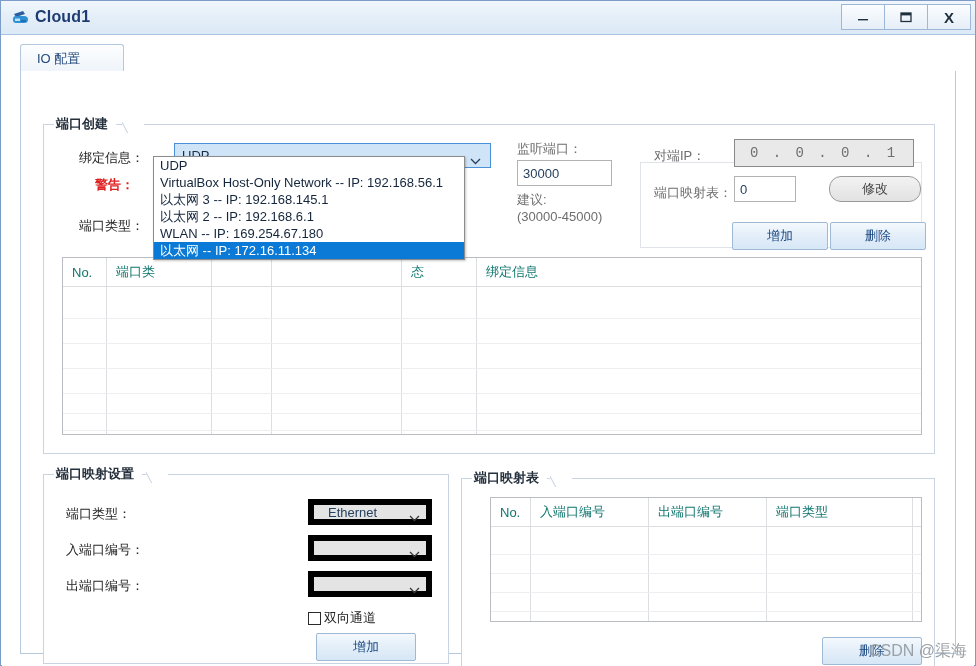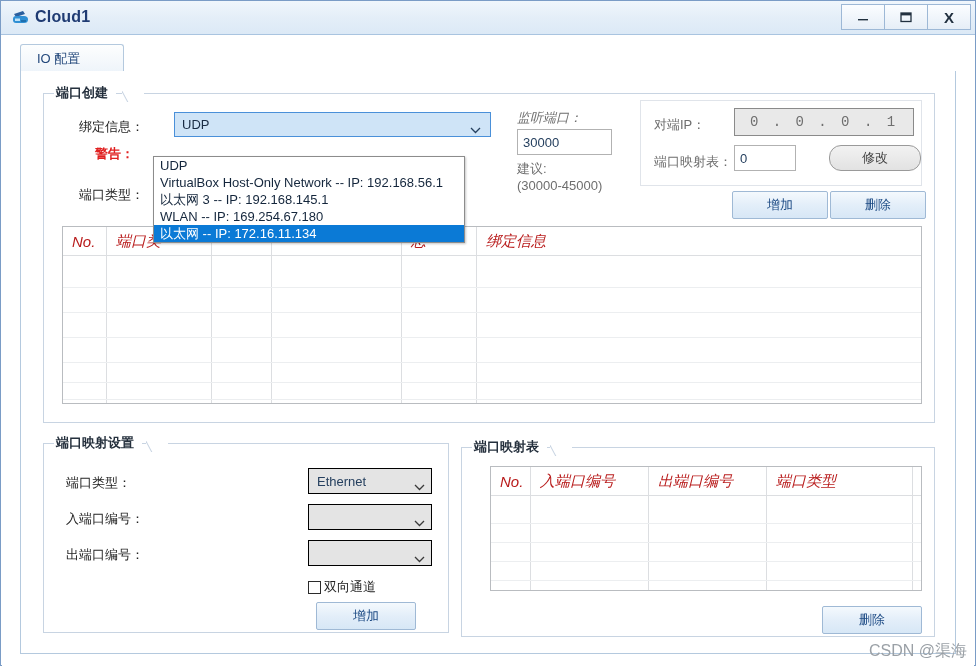--- a/index.html
+++ b/index.html
@@ -121,20 +121,21 @@
     box-sizing: border-box;
     background: #ffffff;
   }
 
   
   .groupbox {
     position: absolute;
     border: 1px solid #c8d4e2;
     box-sizing: border-box;
     background: #ffffff;
+    margin-top: 31px;
   }
   .gb-title {
     position: absolute;
     top: -10px;
     left: 10px;
     background: #ffffff;
     padding: 0 8px 0 2px;
     font-size: 13px;
     font-weight: bold;
     color: #25303d;
@@ -189,27 +190,27 @@
     color: #6f6f6f;
     display: flex;
     align-items: center;
     justify-content: center;
     letter-spacing: 3px;
     font-family: "Liberation Mono", "DejaVu Sans Mono", monospace;
   }
   .combo {
     position: absolute;
     box-sizing: border-box;
-    border: 1px solid #000000;
+    border: 6px solid #000000;
     background: #e4e4e4;
     font-size: 13px;
     color: #26405f;
     display: flex;
     align-items: center;
-    padding-left: 8px;
+    padding-left: 14px;
   }
   .combo .arrow {
     position: absolute;
     right: 8px; top: 50%;
     margin-top: -2px;
     width: 9px; height: 5px;
   }
 
   
   .btn {
@@ -261,25 +262,24 @@
     border-bottom: 1px solid #dcdee1;
     background: #ffffff;
   }
   .gh-cell {
     position: absolute;
     top: 0;
     height: 28px;
     display: flex;
     align-items: center;
     padding-left: 9px;
-    font-size: 15px;
-    color: #b91c1c;
+    font-size: 13px;
+    color: #0f766e;
     box-sizing: border-box;
     white-space: nowrap;
-    font-style: italic;
   }
   .vline {
     position: absolute;
     width: 1px;
     background: #dcdee1;
   }
   .hline {
     position: absolute;
     height: 1px;
     background: #eceef0;
@@ -383,21 +383,21 @@
 
         <div class="combo-main" style="left:130px; top:18px; width:317px; height:25px;">
           <span>UDP</span>
           <span style="position:absolute; right:9px; top:9px;">
             <svg width="11" height="7" viewBox="0 0 11 7">
                 <path d="M1 1 L5.5 5.5 L10 1" fill="none" stroke="#26405f" stroke-width="1.3"></path>
               </svg>
           </span>
         </div>
 
-        <span class="lbl gray" style="left:473px; top:15px;font-style:italic;">监听端口：</span>
+        <span class="lbl gray" style="left:473px; top:15px;">监听端口：</span>
         <div class="textbox" style="left:473px; top:35px; width:95px; height:26px;">
           <span>30000</span>
         </div>
         <span class="lbl gray" style="left:473px; top:66px;">建议:</span>
         <span class="lbl gray" style="left:473px; top:84px;">(30000-45000)</span>
 
         <div class="groupbox" style="left:596px; top:6px; width:282px; height:86px; border:1px solid #e0e4ea;"></div>
         <span class="lbl gray" style="left:610px; top:22px;">对端IP：</span>
         <div class="ipbox" style="left:690px; top:14px; width:180px; height:28px;">
           <span>0 . 0 . 0 . 1</span>
@@ -500,18 +500,19 @@
         <div class="btn" style="left:360px; top:158px; width:100px; height:28px;">删除</div>
       </div>
 
     </div>
   </div>
 
   <div class="dropdown" id="dropdown-list" style="left:152px; top:155px; width:312px;">
       <div class="dd-item">UDP</div>
       <div class="dd-item">VirtualBox Host-Only Network -- IP: 192.168.56.1</div>
       <div class="dd-item">以太网 3 -- IP: 192.168.145.1</div>
+      <div class="dd-item">以太网 2 -- IP: 192.168.6.1</div>
       <div class="dd-item">WLAN -- IP: 169.254.67.180</div>
       <div class="dd-item sel">以太网 -- IP: 172.16.11.134</div>
     </div>
 
   <span class="watermark">CSDN @渠海</span>
 </div>
 
 </body></html>

